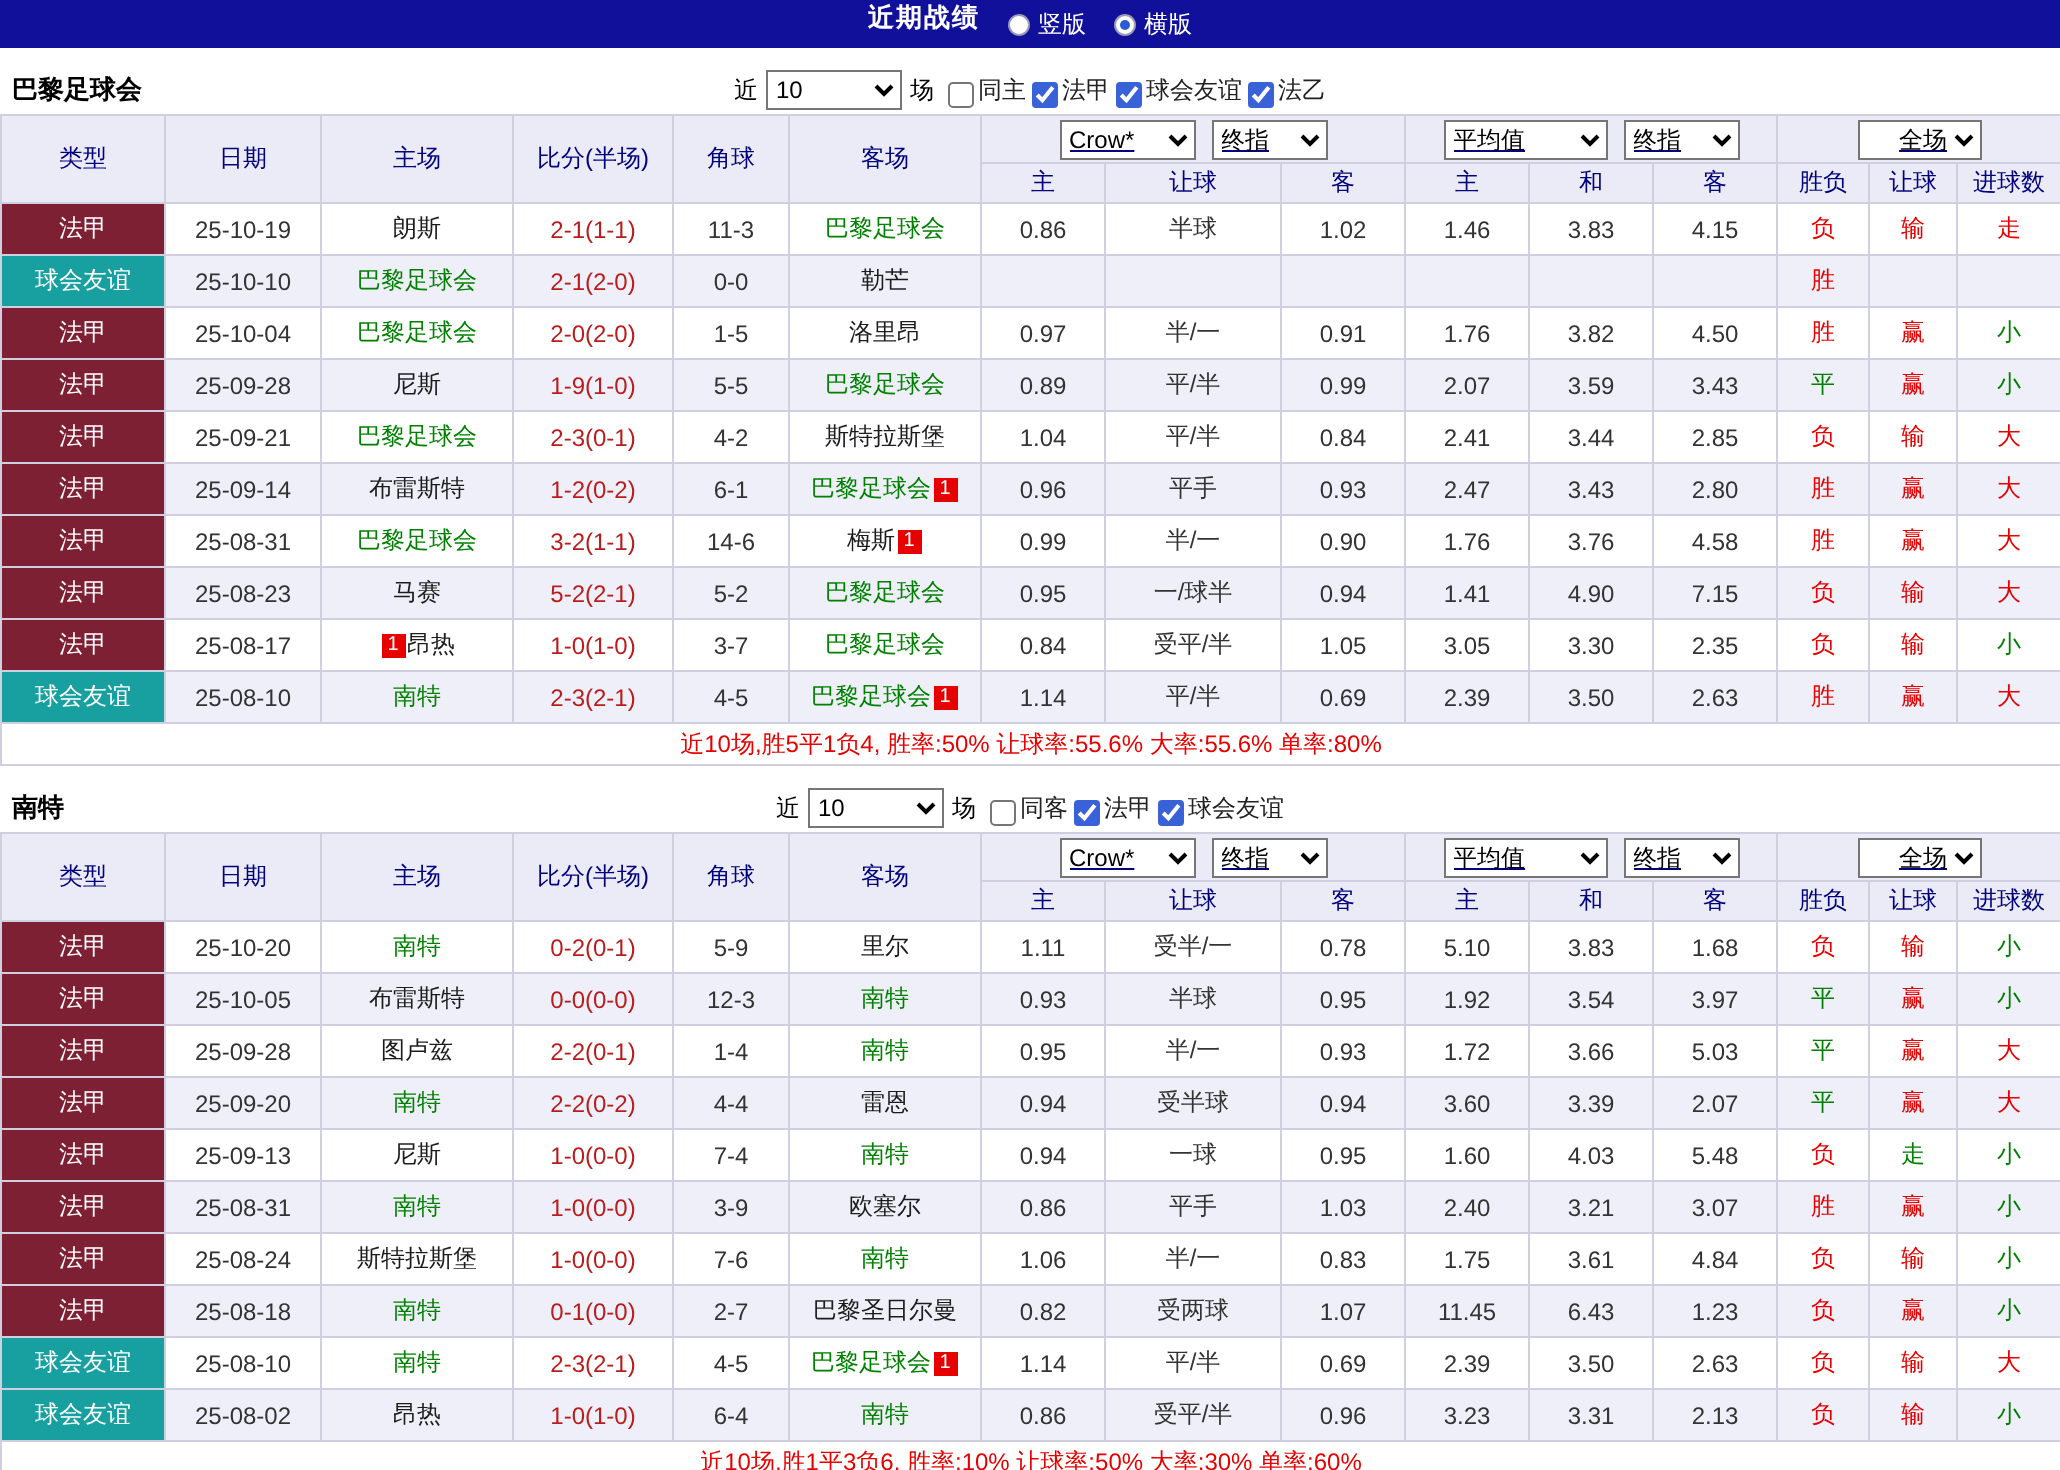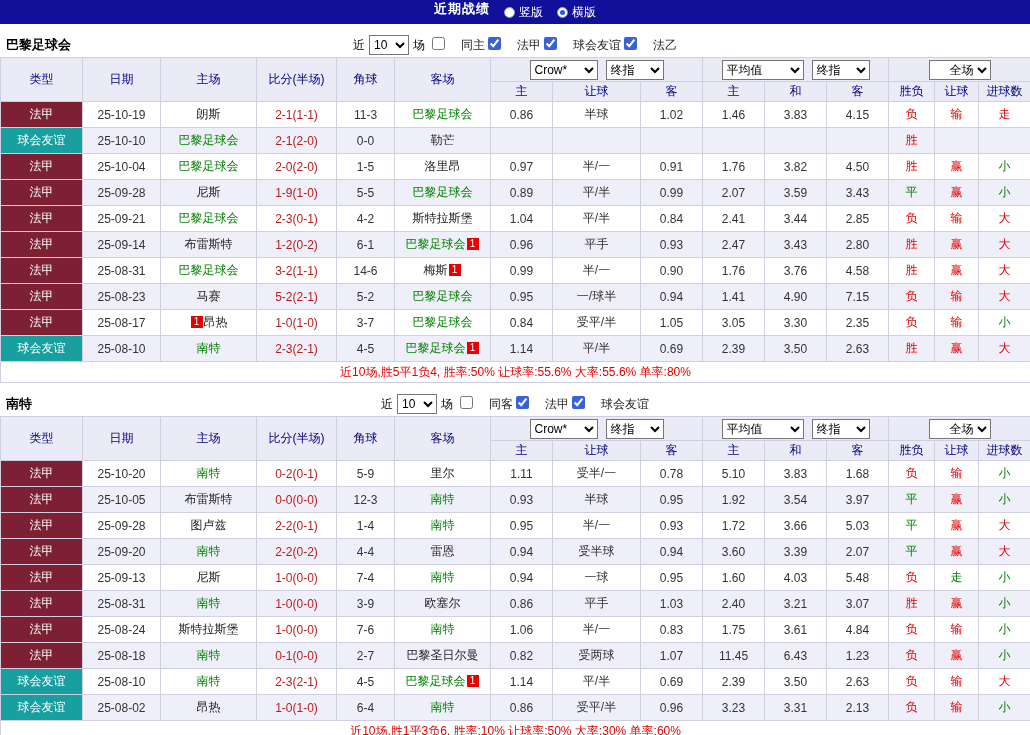--- a/index.html
+++ b/index.html
@@ -30,41 +30,41 @@
     content:""; position:absolute; left:2px; top:2px;
     width:5px; height:5px; border-radius:50%; background:#2a5bd7;
   }
   
   .section { margin-top:9px; }
   .section-top { position:relative; height:24px; display:flex; align-items:center; }
   .team-name { position:absolute; left:6px; font-weight:bold; color:#000; font-size:13px; }
   .filters { margin:0 auto; display:flex; align-items:center; gap:4px; }
   .filters .lbl { color:#000; }
   select { font-size:12px; height:20px; border:1px solid #767676; background:#fff; color:#000; }
-  .sel-near { width:40px; }
+  .sel-near { width:68px; }
   .sel-book { width:68px; }
   .sel-final { width:58px; }
   .sel-avg { width:82px; }
   .sel-scope { width:62px;text-align:right; }
   .chkgroup { display:inline-flex; align-items:center; }
-  .chk { display:inline-flex; align-items:flex-start; gap:16px; margin-left:3px; cursor:pointer; }
+  .chk { display:inline-flex; align-items:flex-end; gap:2px; margin-left:3px; cursor:pointer; }
   input[type=checkbox]{ width:13px; height:13px; accent-color:#3a62d8; margin:0; }
   
   table { width:1030px; border-collapse:collapse; table-layout:fixed; }
   th, td {
     border:1px solid #cfcfe0;
     text-align:center;
     padding:0 2px;
     overflow:hidden;
     white-space:nowrap;
   }
   thead th { background:#ebebf8; color:#00007d; font-weight:normal; }
   tr.sel-row th { height:24px; }
   tr.lab-row th { height:20px; }
-  .sel-group { display:flex; justify-content:center; gap:8px; align-items:center; }
+  .sel-group { display:flex; justify-content:center; gap:8px; align-items:center;text-decoration:underline; }
   tbody td { height:26px; background:#fff; }
   tbody tr:nth-child(even) td { background:#efeff9; }
   td.type { color:#fff; padding:0; }
   td.type.league { background:#7e2033 !important; }
   td.type.friendly { background:#18a0a0 !important; }
   td.score { color:#b91c1c; }
   td.date, td.corner, td.odds, td.hcp { color:#333; }
   .team-link { color:#1c1c1c; cursor:pointer;font-family:Liberation Serif, serif; }
   .team-link.hl { color:#008000; }
   .badge {

